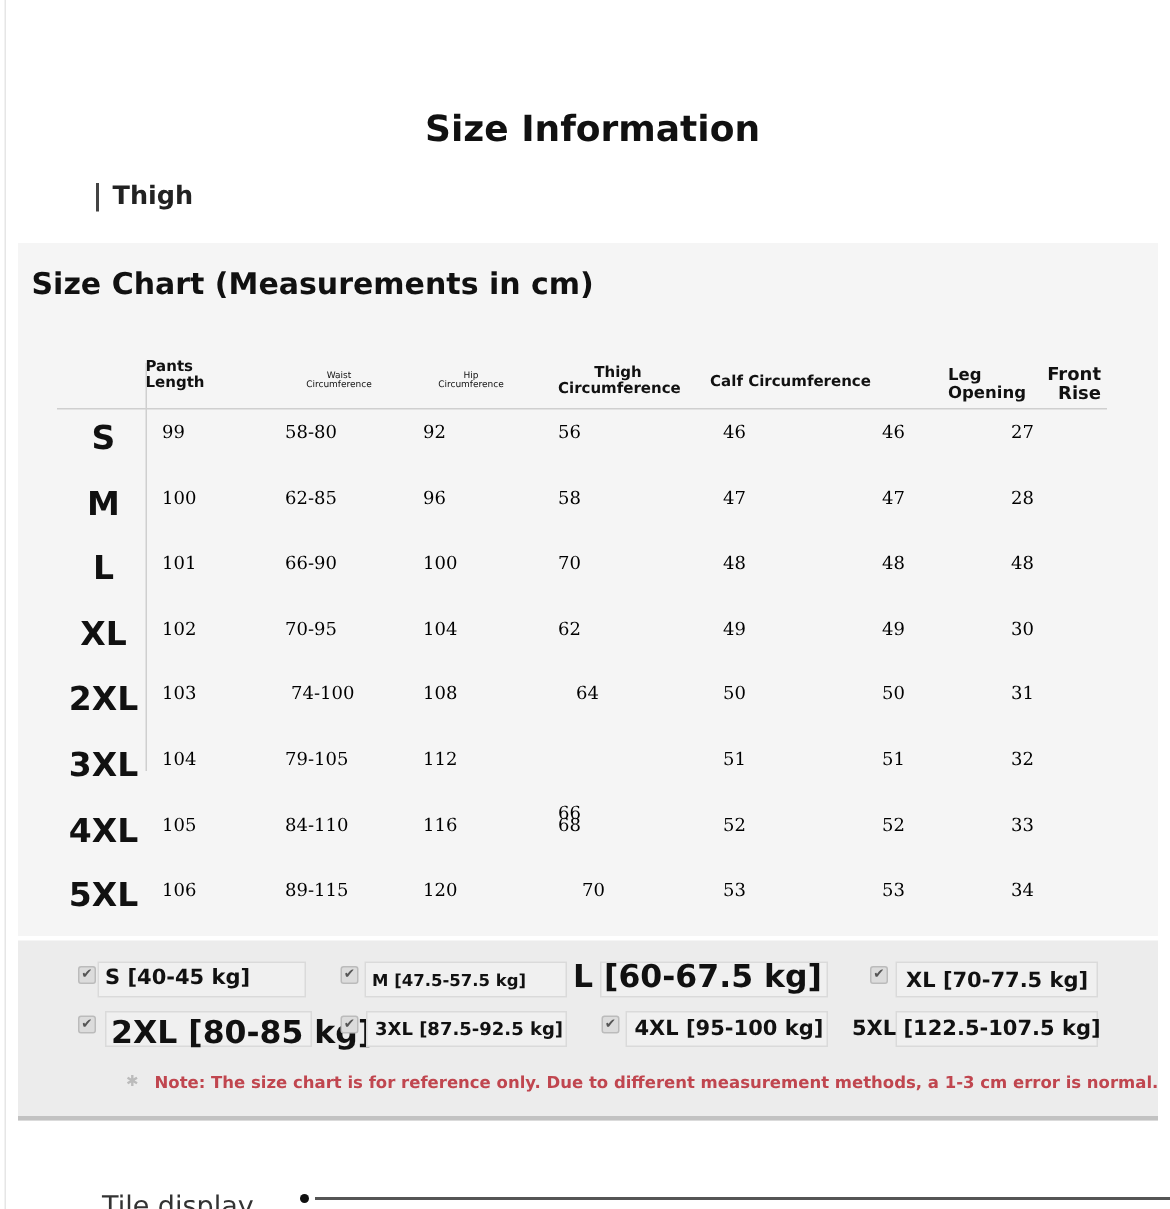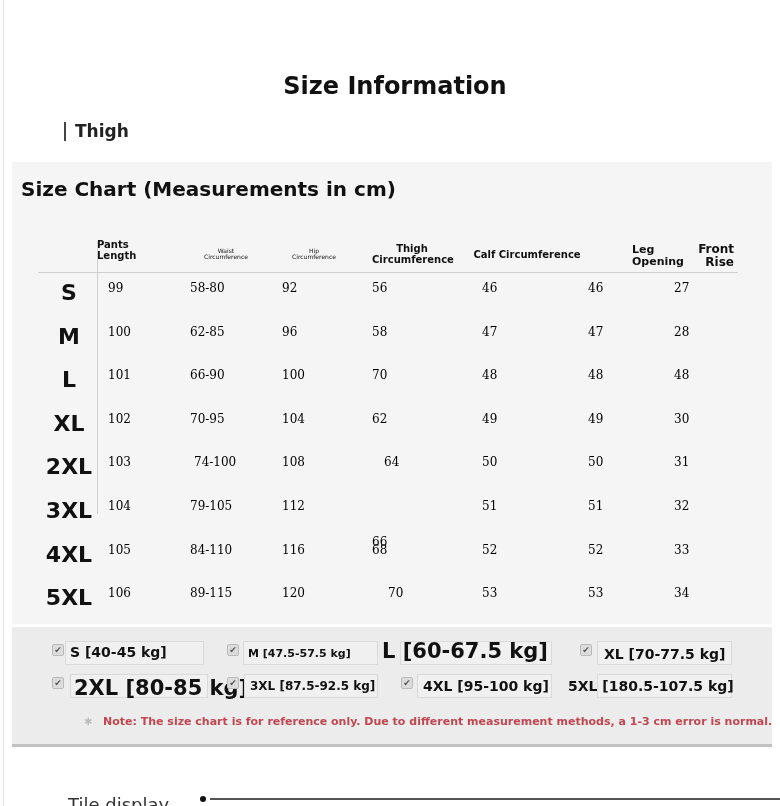--- a/index.html
+++ b/index.html
@@ -181,20 +181,20 @@
 
 <span class="chk" style="left:227px;top:677px;">✔</span>
 <div class="wbox" style="left:244px;top:674px;width:134px;"></div>
 <span class="wl" style="left:250px;top:679px;font-size:12px;">3XL [87.5-92.5 kg]</span>
 
 <span class="chk" style="left:401px;top:677px;">✔</span>
 <div class="wbox" style="left:417px;top:674px;width:135px;"></div>
 <span class="wl" style="left:423px;top:678px;font-size:14px;">4XL [95-100 kg]</span>
 
 <div class="wbox" style="left:597px;top:674px;width:135px;"></div>
-<span class="wl" style="left:568px;top:678px;font-size:14px;">5XL [180.5-107.5 kg]</span>
+<span class="wl" style="left:568px;top:678px;font-size:14px;">5XL [122.5-107.5 kg]</span>
 
 <span class="note-bullet">✱</span>
 <div class="note">Note: The size chart is for reference only. Due to different measurement methods, a 1-3 cm error is normal.</div>
 
 <div class="bottom-text">Tile display</div>
 <div class="pin"></div>
 <div class="bottom-line"></div>
 
 </body></html>

